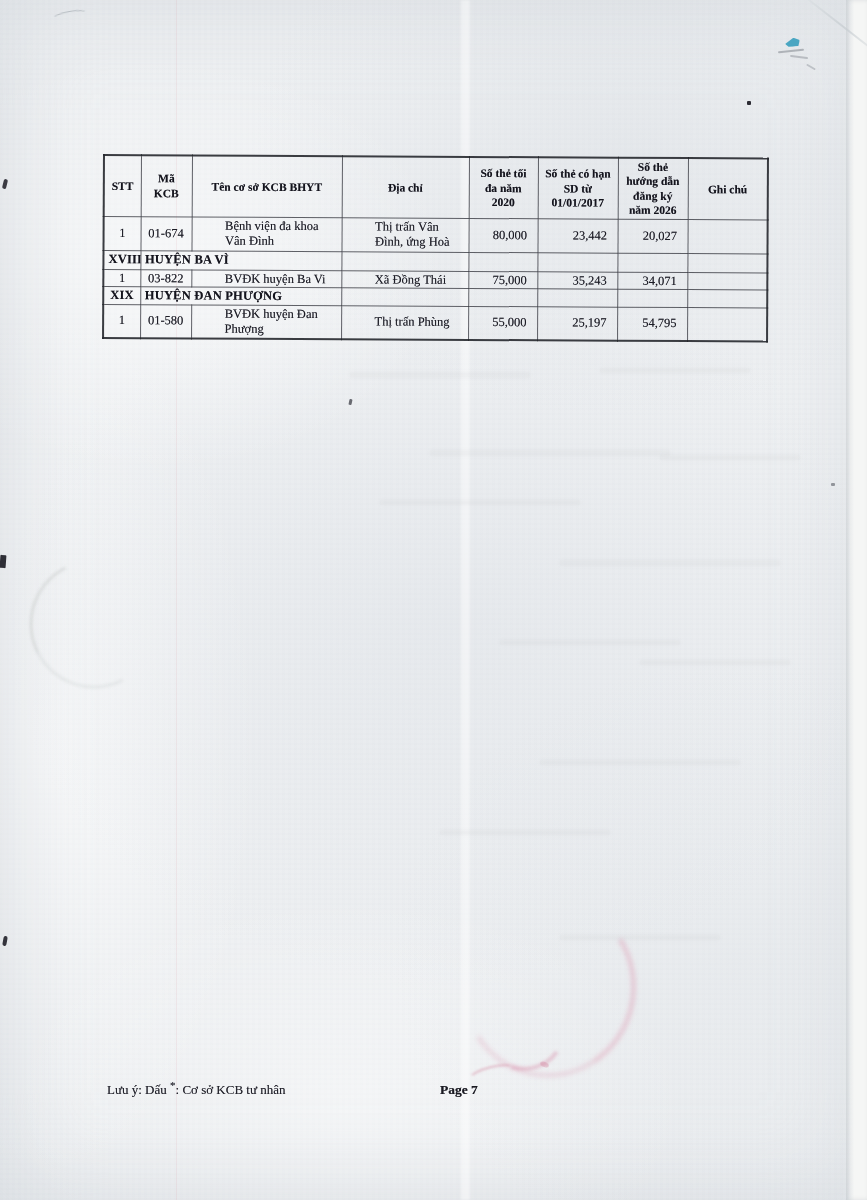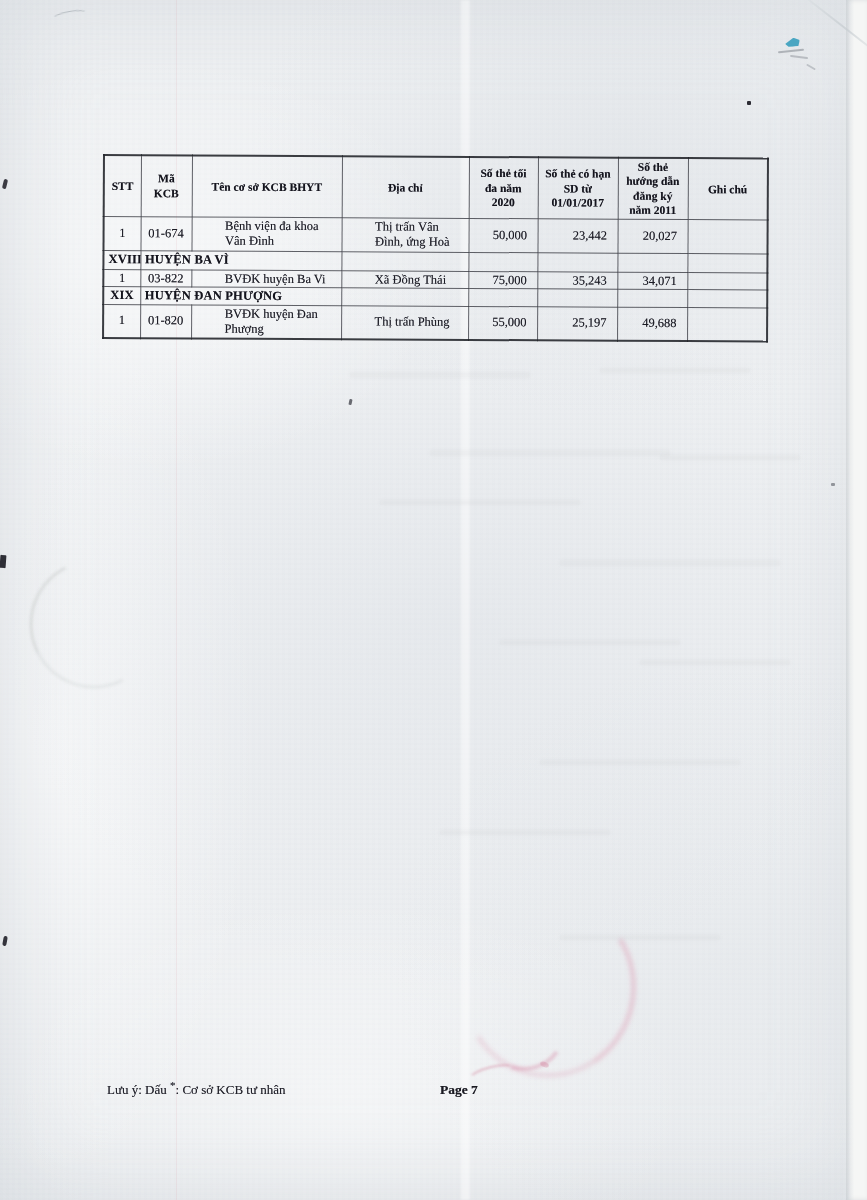--- a/index.html
+++ b/index.html
@@ -167,29 +167,29 @@
           <col style="width:80px">
       </colgroup>
       <tbody>
           <tr class="r-header">
         <th>STT</th>
         <th>Mã KCB</th>
         <th>Tên cơ sở KCB BHYT</th>
         <th>Địa chỉ</th>
         <th>Số thẻ tối đa năm 2020</th>
         <th>Số thẻ có hạn SD từ 01/01/2017</th>
-        <th>Số thẻ hướng dẫn đăng ký năm 2011</th>
+        <th>Số thẻ hướng dẫn đăng ký năm 2026</th>
         <th>Ghi chú</th>
       </tr>
       <tr class="r-d1">
         <td class="c-stt">1</td>
         <td class="c-ma">01-674</td>
         <td class="c-ten">Bệnh viện đa khoa Vân Đình</td>
         <td class="c-dia">Thị trấn Vân Đình, ứng Hoà</td>
-        <td class="c-num">50,000</td>
+        <td class="c-num">80,000</td>
         <td class="c-num">23,442</td>
         <td class="c-num">20,027</td>
         <td></td>
       </tr>
       <tr class="r-s18">
         <td class="c-stt c-section">XVIII</td>
         <td class="c-section" colspan="2">HUYỆN BA VÌ</td>
         <td></td>
         <td></td>
         <td></td>
@@ -210,26 +210,26 @@
         <td class="c-stt c-section">XIX</td>
         <td class="c-section" colspan="2">HUYỆN ĐAN PHƯỢNG</td>
         <td></td>
         <td></td>
         <td></td>
         <td></td>
         <td></td>
       </tr>
       <tr class="r-d3">
         <td class="c-stt">1</td>
-        <td class="c-ma">01-820</td>
+        <td class="c-ma">01-580</td>
         <td class="c-ten">BVĐK huyện Đan Phượng</td>
         <td class="c-dia">Thị trấn Phùng</td>
         <td class="c-num">55,000</td>
         <td class="c-num">25,197</td>
-        <td class="c-num">49,688</td>
+        <td class="c-num">54,795</td>
         <td></td>
       </tr>
     </tbody>
       </table>
   </div>
 
   <div class="footer-note"><span>Lưu ý: Dấu </span><sup>*</sup><span>: Cơ sở KCB tư nhân</span></div>
   <div class="page-number">Page 7</div>
 
 </div>

